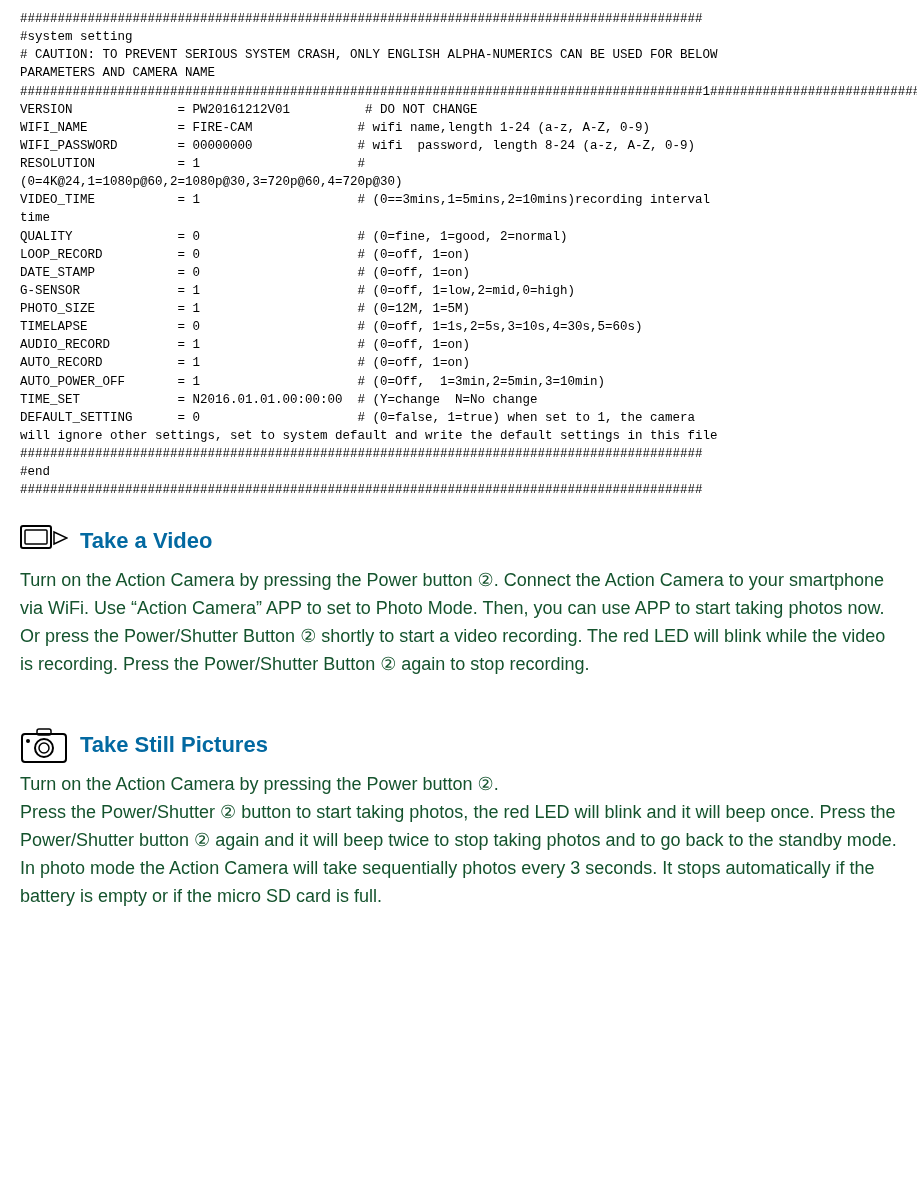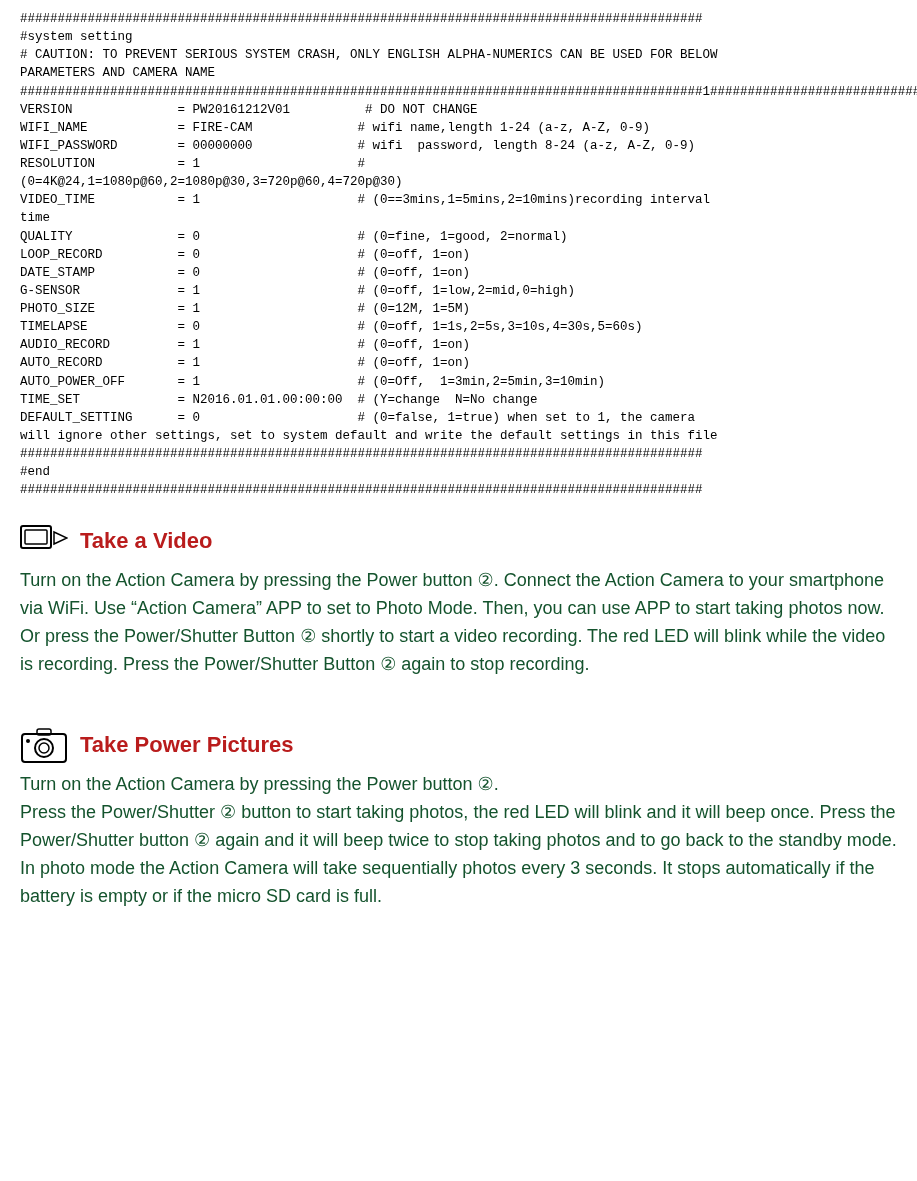--- a/index.html
+++ b/index.html
@@ -36,21 +36,21 @@
     .section-icon {
       width: 48px;
       height: 36px;
       display: flex;
       align-items: center;
       justify-content: center;
     }
     .section-title {
       font-size: 22px;
       font-weight: bold;
-      color: #b91c1c;
+      color: #0369a1;
     }
     .section-body {
       font-size: 18px;
       line-height: 1.55;
       color: #14532d;
     }
     .divider {
       height: 20px;
     }
   </style>
@@ -115,18 +115,18 @@
 
         <circle cx="23" cy="22" r="9" stroke="#000" stroke-width="2" fill="none"></circle>
 
         <circle cx="23" cy="22" r="5" stroke="#000" stroke-width="1.5" fill="none"></circle>
 
         <rect x="16" y="3" width="14" height="6" rx="2" stroke="#000" stroke-width="1.5" fill="none"></rect>
 
         <circle cx="7" cy="15" r="2" fill="#000"></circle>
       </svg>
     </div>
-    <span class="section-title">Take Power Pictures</span>
+    <span class="section-title">Take Still Pictures</span>
   </div>
   <div class="section-body">
     <span>Turn on the Action Camera by pressing the Power button ②.<br>Press the Power/Shutter ② button to start taking photos, the red LED will blink and it will beep once. Press the Power/Shutter button ② again and it will beep twice to stop taking photos and to go back to the standby mode.<br>In photo mode the Action Camera will take sequentially photos every 3 seconds. It stops automatically if the battery is empty or if the micro SD card is full.</span>
   </div>
 </div>
 
 </body></html>

